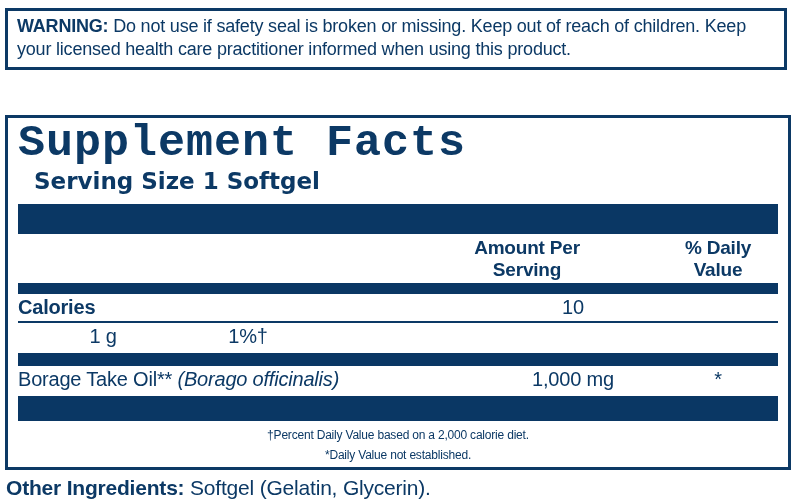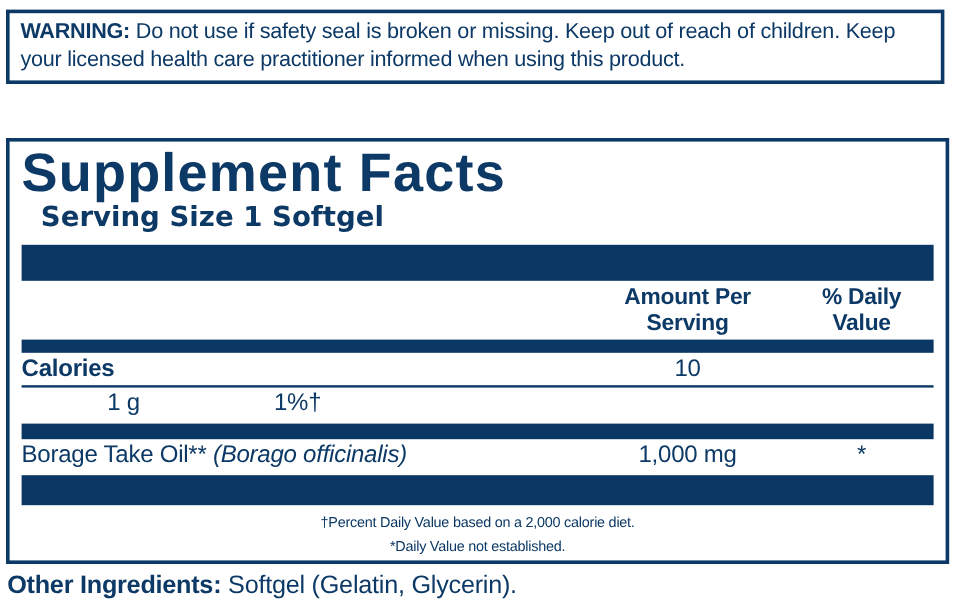--- a/index.html
+++ b/index.html
@@ -39,42 +39,42 @@
   
   .facts-box {
     position: absolute;
     left: 5px; top: 115px;
     width: 786px; height: 355px;
     border: 3px solid #0c3965;
     padding: 2px 10px 0 10px;
     overflow: hidden;
   }
   .title {
-    font-family: Liberation Sans, sans-serif;
+    font-family: Liberation Mono, monospace;
     font-weight: bold;
     font-size: 45px;
     line-height: 48px;
     letter-spacing: 1px;
     white-space: nowrap;
   }
   .serving {
     font-family: "DejaVu Sans", sans-serif;
     font-weight: bold;
     font-size: 23px;
     line-height: 26px;
     letter-spacing: 0;
     margin-left: 16px;
   }
   .bar { background: #0a3764; width: 100%; }
   .bar-top    { height: 30px; margin-top: 10px; }
   .bar-header { height: 11px; }
   .bar-mid    { height: 13px; margin-top: 3px; }
   .bar-bottom { height: 25px; margin-top: 3px; }
 
-  .hdr-row { display: flex; align-items: flex-end; padding: 3px 0 2px 0; }
+  .hdr-row { display: flex; align-items: flex-end; padding: 3px 0 2px 0; gap: 46px; }
   .col-name   { flex: 1; min-width: 0; }
   .col-amount { width: 170px; text-align: center; flex: none; }
   .col-dv     { width: 120px; text-align: center; flex: none; }
   .hdr { font-weight: bold; font-size: 19px; line-height: 22px; }
 
   .row {
     display: flex;
     align-items: flex-end;
     font-size: 20px;
     line-height: 23px;

